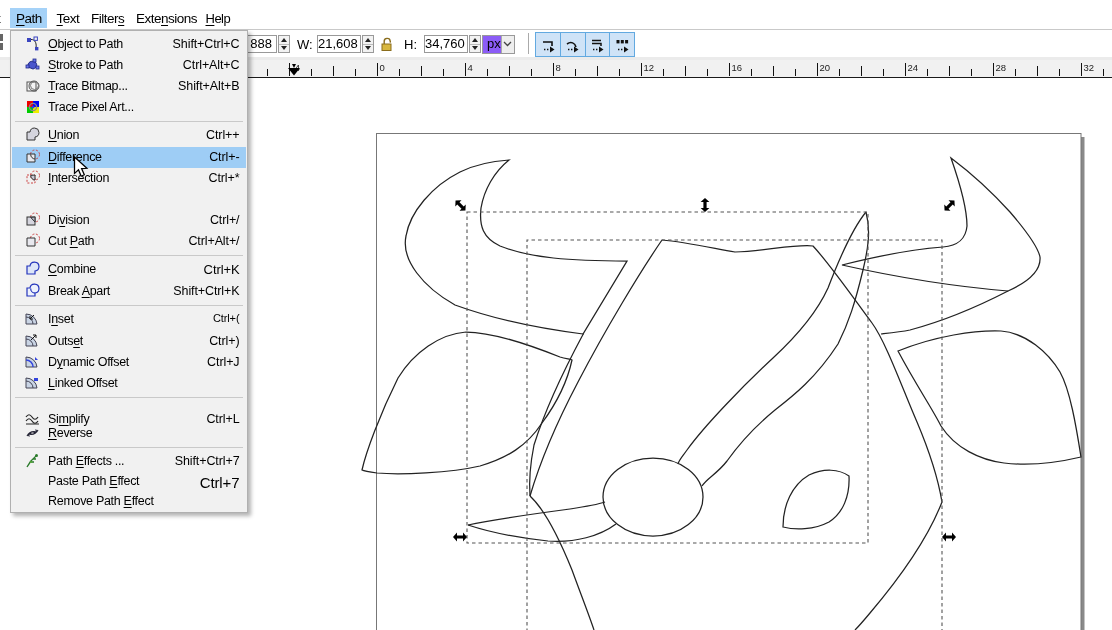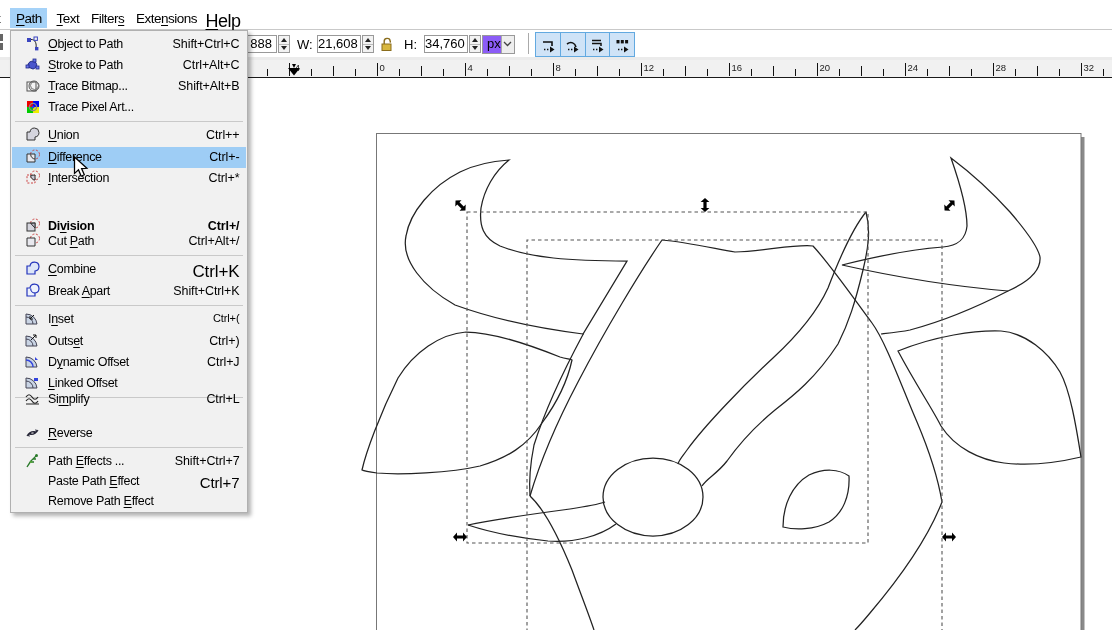--- a/index.html
+++ b/index.html
@@ -108,21 +108,21 @@
     <path d="M288,68 L300,68 L294,75.5 Z M292,64 L294,68 L296,64 Z" fill="#000"></path>
   </svg>
 <div style="position:absolute;left:0;top:76.5px;width:1112px;height:1.5px;background:#1a1a1a;z-index:12"></div>
 <div style="position:absolute;left:0;top:0;z-index:20">
     <span style="position:absolute;left:-3px;top:10.5px;font-size:13.5px;letter-spacing:-0.5px;color:#000">t</span>
     <div style="position:absolute;left:10px;top:8px;width:37px;height:19.7px;background:#a5d2f8"></div>
     <span style="position:absolute;left:16px;top:10.5px;font-size:13.5px;letter-spacing:-0.5px;color:#000"><u>P</u>ath</span>
     <span style="position:absolute;left:56.5px;top:10.5px;font-size:13.5px;letter-spacing:-0.5px;color:#000"><u>T</u>ext</span>
     <span style="position:absolute;left:91px;top:10.5px;font-size:13.5px;letter-spacing:-0.5px;color:#000">Filter<u>s</u></span>
     <span style="position:absolute;left:136px;top:10.5px;font-size:13.5px;letter-spacing:-0.5px;color:#000">Exte<u>n</u>sions</span>
-    <span style="position:absolute;left:205.5px;top:10.5px;font-size:18px;letter-spacing:-0.5px;color:#000"><u>H</u>elp</span>
+    <span style="position:absolute;left:205.5px;top:10.5px;font-size:13px;letter-spacing:-0.5px;color:#000"><u>H</u>elp</span>
   </div>
 <div style="position:absolute;left:0;top:30px;width:1112px;height:27px;z-index:20">
 <div style="position:absolute;left:0;top:0;width:1112px;height:27px"></div>
 <div style="position:relative;top:-30px">
       <div style="position:absolute;left:0px;top:34px;width:3px;height:7px;background:#666"></div>
       <div style="position:absolute;left:0px;top:43px;width:3px;height:7px;background:#666"></div>
       <div style="position:absolute;left:230px;top:35px;width:47px;height:18px;border:1px solid #999;background:#fff;box-sizing:border-box;font-size:13px;color:#000;line-height:16px;padding-right:4px;text-align:right">888</div>
       <div style="position:absolute;left:277.5px;top:35px;width:12px;height:18px;border:1px solid #999;background:#f2f2f2;box-sizing:border-box">
         <div style="position:absolute;left:2.5px;top:2px;width:0;height:0;border-left:3.5px solid transparent;border-right:3.5px solid transparent;border-bottom:4px solid #222"></div>
         <div style="position:absolute;left:2.5px;bottom:2px;width:0;height:0;border-left:3.5px solid transparent;border-right:3.5px solid transparent;border-top:4px solid #222"></div>
@@ -243,21 +243,21 @@
     </div>
     <div style="position:absolute;left:1px;right:1px;top:137.0px;height:21px;">
       <svg style="position:absolute;left:13px;top:2.5px" width="16" height="16" viewBox="0 0 16 16">
         <rect x="2" y="5" width="8" height="8" fill="none" stroke="#cc4444" stroke-dasharray="2,1.6"></rect>
         <circle cx="10" cy="5.5" r="4.5" fill="none" stroke="#cc4444" stroke-dasharray="2,1.6"></circle>
         <path d="M10,10 A4.5,4.5 0 0 1 5.7,5.4 L10,5 Z" fill="#c8c8d4" stroke="#333"></path>
       </svg>
       <span style="position:absolute;left:36.5px;top:3px;font-size:12.5px;letter-spacing:-0.3px;color:#000;white-space:nowrap"><u>I</u>ntersection</span>
       <span style="position:absolute;right:6px;top:3px;font-size:12.5px;letter-spacing:-0.1px;color:#000;white-space:nowrap">Ctrl+*</span>
     </div>
-    <div style="position:absolute;left:1px;right:1px;top:185px;height:21px;font-weight:bold;">
+    <div style="position:absolute;left:1px;right:1px;top:179.0px;height:21px;">
       <svg style="position:absolute;left:13px;top:2.5px" width="16" height="16" viewBox="0 0 16 16">
         <circle cx="10" cy="5.5" r="4.5" fill="none" stroke="#cc4444" stroke-dasharray="2,1.6"></circle>
         <rect x="2" y="5" width="8" height="8" fill="#d5d5de" stroke="#333"></rect>
         <path d="M10,5 L5.7,5.4 L10,10 Z" fill="#b8b8c8" stroke="#333"></path>
       </svg>
       <span style="position:absolute;left:36.5px;top:3px;font-size:12.5px;letter-spacing:-0.3px;color:#000;white-space:nowrap">Di<u>v</u>ision</span>
       <span style="position:absolute;right:6px;top:3px;font-size:12.5px;letter-spacing:-0.1px;color:#000;white-space:nowrap">Ctrl+/</span>
     </div>
     <div style="position:absolute;left:1px;right:1px;top:200.0px;height:21px;">
       <svg style="position:absolute;left:13px;top:2.5px" width="16" height="16" viewBox="0 0 16 16">
@@ -266,21 +266,21 @@
       </svg>
       <span style="position:absolute;left:36.5px;top:3px;font-size:12.5px;letter-spacing:-0.3px;color:#000;white-space:nowrap">Cut <u>P</u>ath</span>
       <span style="position:absolute;right:6px;top:3px;font-size:12.5px;letter-spacing:-0.1px;color:#000;white-space:nowrap">Ctrl+Alt+/</span>
     </div>
     <div style="position:absolute;left:4px;right:4px;top:224.0px;height:1px;background:#c9c9c9"></div>
     <div style="position:absolute;left:1px;right:1px;top:228.0px;height:21px;">
       <svg style="position:absolute;left:13px;top:2.5px" width="16" height="16" viewBox="0 0 16 16">
         <path d="M2,5 L2,13 L10,13 L10,10 A4.5,4.5 0 1 0 5,5 Z" fill="#dde6f8" stroke="#2233bb" stroke-width="1.2"></path>
       </svg>
       <span style="position:absolute;left:36.5px;top:3px;font-size:12.5px;letter-spacing:-0.3px;color:#000;white-space:nowrap"><u>C</u>ombine</span>
-      <span style="position:absolute;right:6px;top:3px;font-size:17px;letter-spacing:-0.1px;color:#000;white-space:nowrap">Ctrl+K</span>
+      <span style="position:absolute;right:6px;top:3px;font-size:13px;letter-spacing:-0.1px;color:#000;white-space:nowrap">Ctrl+K</span>
     </div>
     <div style="position:absolute;left:1px;right:1px;top:250.0px;height:21px;">
       <svg style="position:absolute;left:13px;top:2.5px" width="16" height="16" viewBox="0 0 16 16">
         <path d="M2,5 L2,13 L10,13 L10,10 A4.5,4.5 0 1 0 5,5 Z" fill="#eef2fc" stroke="#2233bb" stroke-width="1.2"></path>
         <path d="M10,10 A4.5,4.5 0 0 1 5.7,5.4" fill="none" stroke="#2233bb" stroke-width="1.2"></path>
       </svg>
       <span style="position:absolute;left:36.5px;top:3px;font-size:12.5px;letter-spacing:-0.3px;color:#000;white-space:nowrap">Break <u>A</u>part</span>
       <span style="position:absolute;right:6px;top:3px;font-size:12.5px;letter-spacing:-0.1px;color:#000;white-space:nowrap">Shift+Ctrl+K</span>
     </div>
     <div style="position:absolute;left:4px;right:4px;top:274.0px;height:1px;background:#c9c9c9"></div>
@@ -313,21 +313,21 @@
     </div>
     <div style="position:absolute;left:1px;right:1px;top:342.0px;height:21px;">
       <svg style="position:absolute;left:13px;top:2.5px" width="16" height="16" viewBox="0 0 16 16">
         <path d="M1,13 L1,3 A11,11 0 0 1 12,13 Z" fill="#c9d4e4" stroke="#445"></path>
         <path d="M1,6 A7,7 0 0 1 8,13" fill="none" stroke="#445"></path>
         <rect x="9" y="3" width="4" height="3" fill="#3344dd"></rect>
       </svg>
       <span style="position:absolute;left:36.5px;top:3px;font-size:12.5px;letter-spacing:-0.3px;color:#000;white-space:nowrap"><u>L</u>inked Offset</span>
     </div>
     <div style="position:absolute;left:4px;right:4px;top:366.0px;height:1px;background:#c9c9c9"></div>
-    <div style="position:absolute;left:1px;right:1px;top:358px;height:21px;">
+    <div style="position:absolute;left:1px;right:1px;top:378px;height:21px;">
       <svg style="position:absolute;left:13px;top:2.5px" width="16" height="16" viewBox="0 0 16 16">
         <path d="M1,6 C3,3 5,3 7,6 C9,9 11,9 13,6 M1,10 C3,7 5,7 7,10 C9,13 11,13 13,10" fill="none" stroke="#222" stroke-width="1.2"></path>
         <path d="M1,13 L14,13" stroke="#222"></path>
       </svg>
       <span style="position:absolute;left:36.5px;top:3px;font-size:12.5px;letter-spacing:-0.3px;color:#000;white-space:nowrap">Si<u>m</u>plify</span>
       <span style="position:absolute;right:6px;top:3px;font-size:12.5px;letter-spacing:-0.1px;color:#000;white-space:nowrap">Ctrl+L</span>
     </div>
     <div style="position:absolute;left:1px;right:1px;top:392.0px;height:21px;">
       <svg style="position:absolute;left:13px;top:2.5px" width="16" height="16" viewBox="0 0 16 16">
         <path d="M2,11 C4,7 8,6 12,7 M12,7 L8.6,7.6 M12,7 L10.6,4.4 M13,5 C11,9 7,10 3,9 M3,9 L6.4,8.4 M3,9 L4.4,11.6" fill="none" stroke="#223" stroke-width="1.1"></path>

